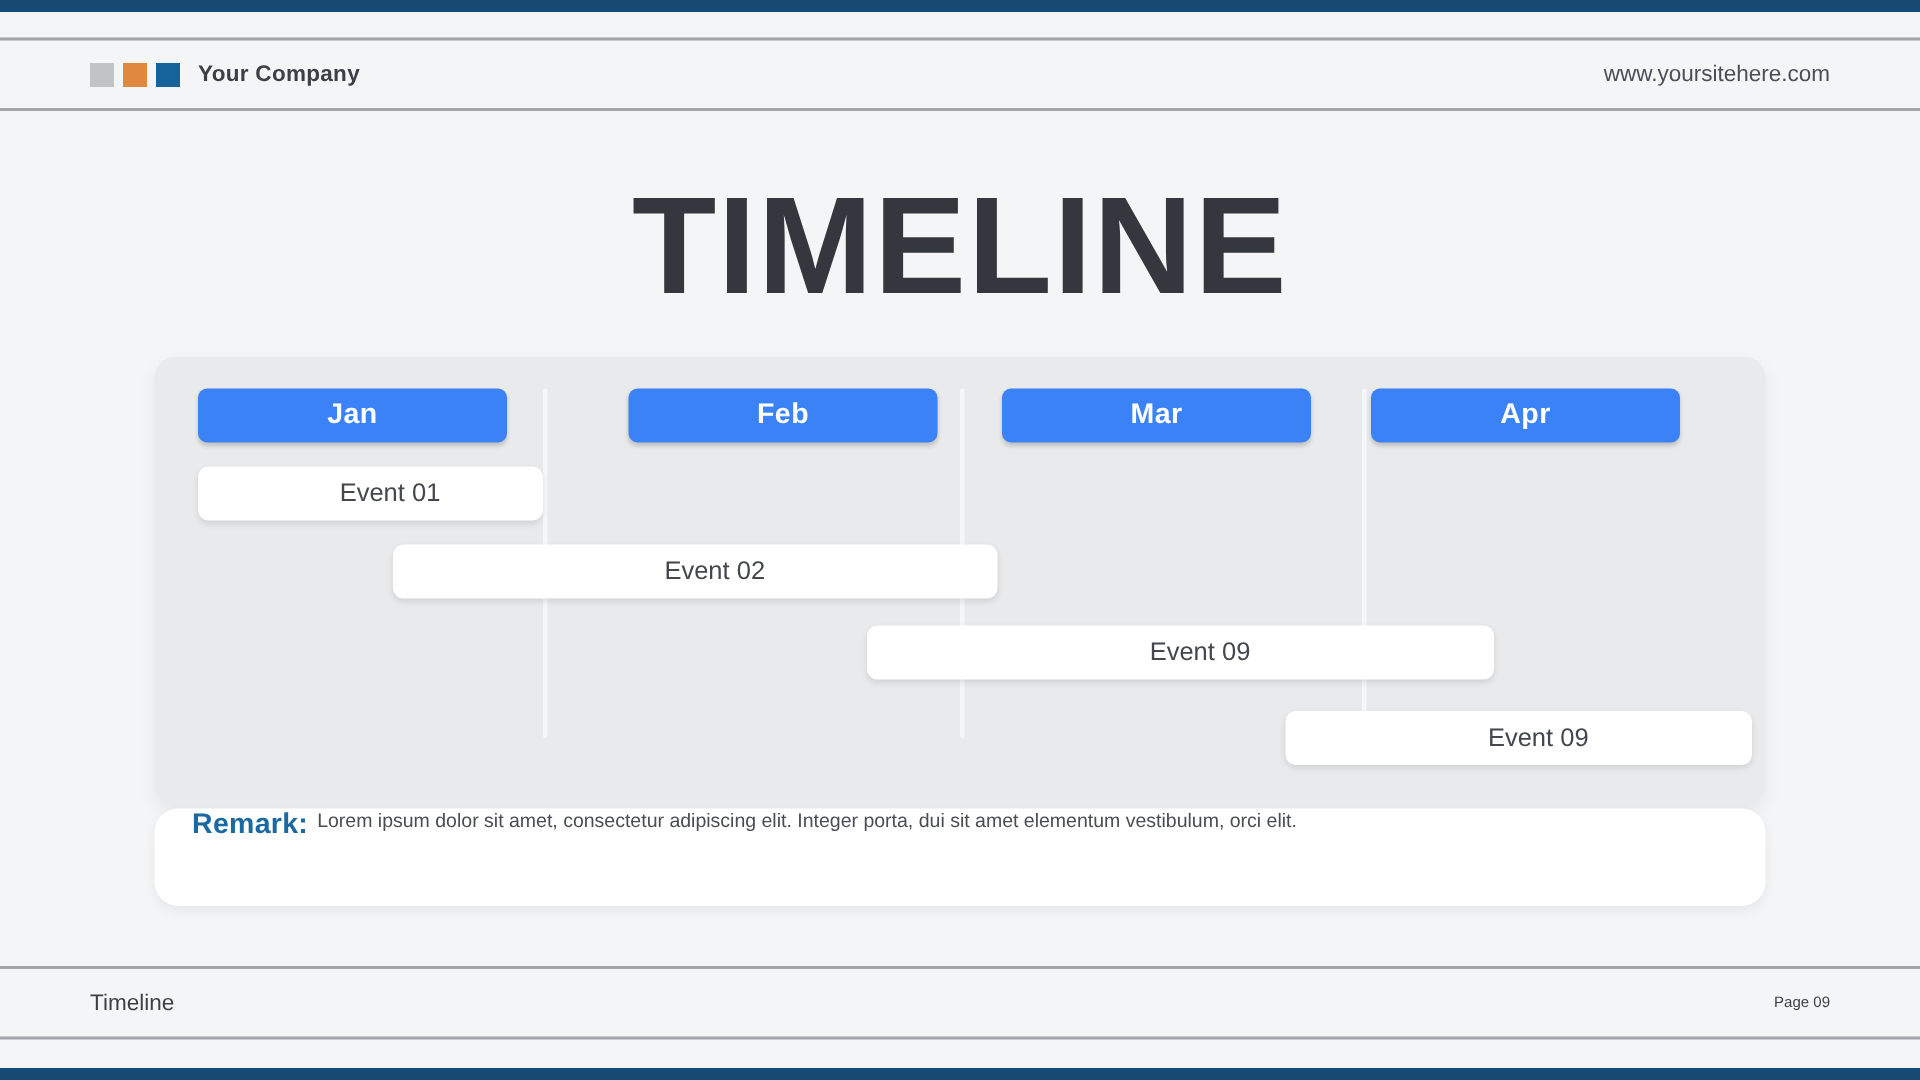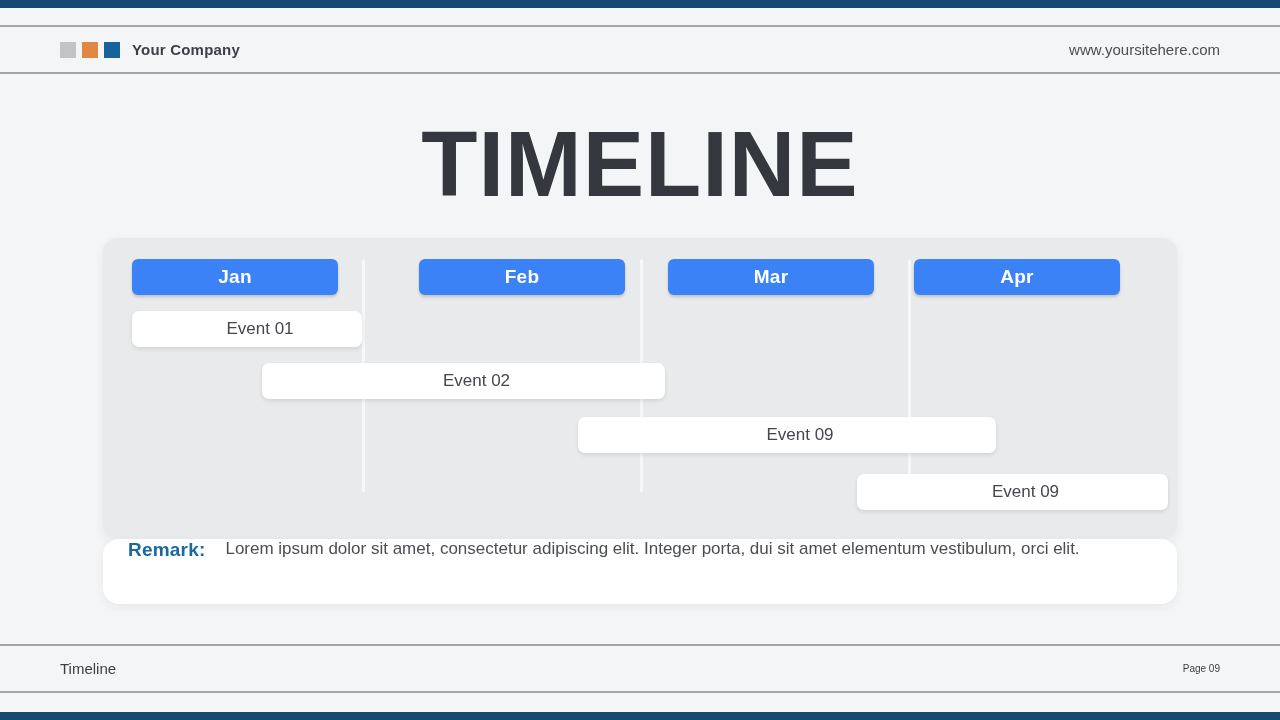--- a/index.html
+++ b/index.html
@@ -72,21 +72,21 @@
   .e-3 { left:475px; top:179px; width:392px; }
   .e-4 { left:754px; top:236px; width:285px; }
 
   .remark-box {
     position:absolute; left:103px; top:539px; width:1074px; height:65px;
     background:#ffffff; border-radius:16px;
     box-shadow:0 3px 8px rgba(0,0,0,0.06);
     display:flex; align-items:flex-start; box-sizing:border-box; padding-left:25px;
   }
   .remark-label { color:#1a6aa1; font-size:19px; font-weight:700; letter-spacing:.2px; }
-  .remark-text { margin-left:20px; font-size:17px; color:#4a4d53; }
+  .remark-text { margin-left:6px; font-size:13px; color:#4a4d53; }
 </style>
 </head>
 <body>
 
 <div class="slide">
 
   <div class="accent-bar top"></div>
 
   <div class="band header">
     <div class="logo-group">

